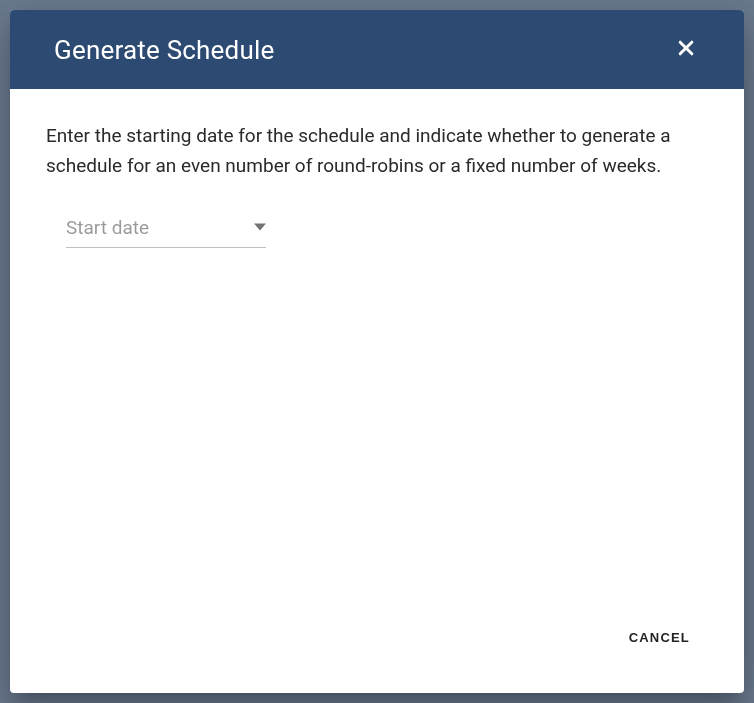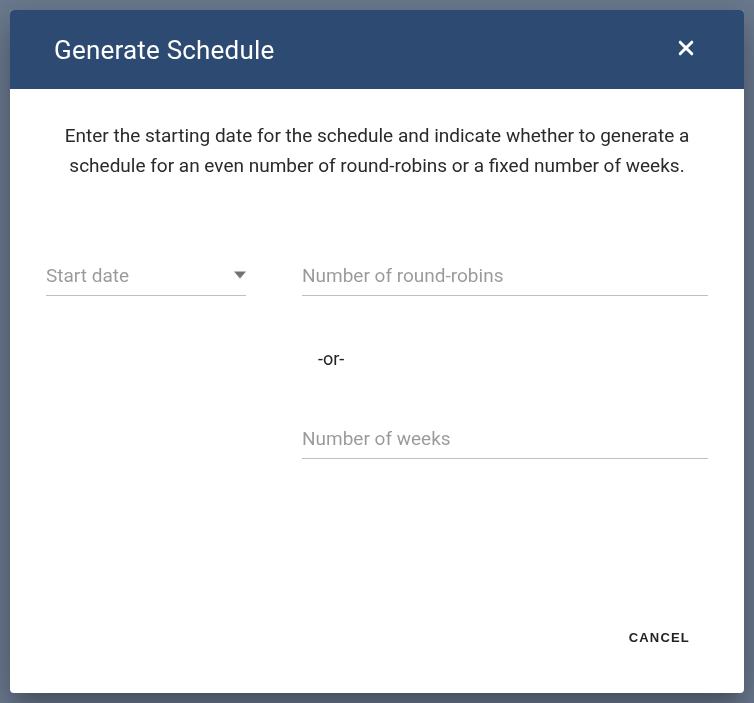--- a/index.html
+++ b/index.html
@@ -64,26 +64,26 @@
     }
     .modal-body {
       padding: 32px 36px 20px 36px;
       flex: 1;
       color: #333333;
     }
     .description {
       font-size: 19px;
       line-height: 1.6;
       color: #2a2a2a;
-      margin-bottom: 76px;
-      text-align: center;
+      margin-bottom: 28px;
     }
     .form-row {
       display: flex;
-      gap: 56px;
+      gap: 28px;
+      margin-left: 20px;
     }
     .left-col {
       flex: 0 0 200px;
     }
     .right-col {
       flex: 1;
       min-width: 0;
     }
     .input-field {
       position: relative;
@@ -157,30 +157,19 @@
         <div class="input-field">
           <span class="placeholder">Start date</span>
           <span class="dropdown-icon">
             <svg viewBox="0 0 10 6" fill="currentColor">
               <path d="M0 0 L10 0 L5 6 Z"></path>
             </svg>
           </span>
         </div>
       </div>
 
-      <div class="right-col">
-        <div class="input-field">
-          <span class="placeholder">Number of round-robins</span>
-        </div>
-
-        <div class="or-separator">-or-</div>
-
-        <div class="input-field">
-          <span class="placeholder">Number of weeks</span>
-        </div>
-      </div>
     </div>
   </div>
 
   <div class="modal-actions">
     <button class="action-btn">CANCEL</button>
   </div>
 </div>
 
 </body></html>

